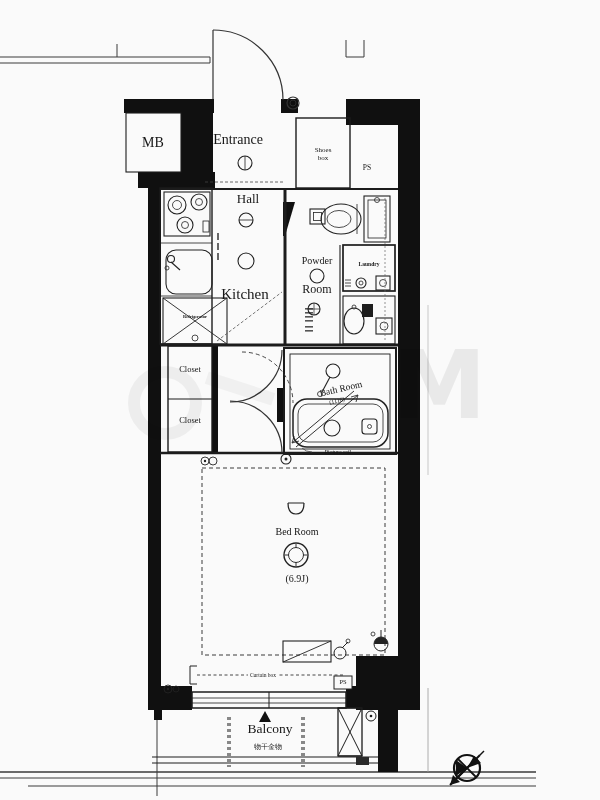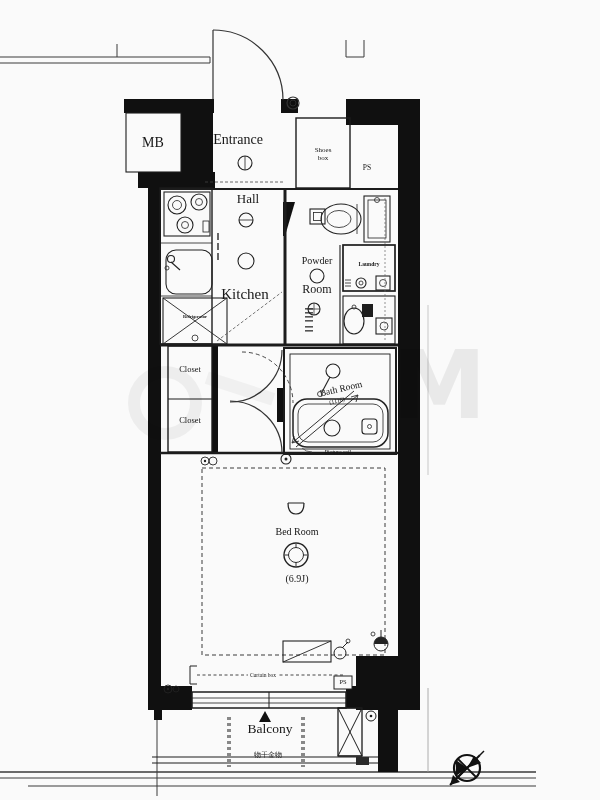--- a/index.html
+++ b/index.html
@@ -241,15 +241,15 @@
   <div class="lbl rot" style="left:341px;top:389px;font-size:9.5px;">Bath Room</div>
   <div class="lbl rot" style="left:337px;top:401px;font-size:6px;">(1116)</div>
   <div class="lbl" style="left:338px;top:452px;font-size:6px;">Picture rail</div>
   <div class="lbl" style="left:190px;top:370px;font-size:8.5px;">Closet</div>
   <div class="lbl" style="left:190px;top:421px;font-size:8.5px;">Closet</div>
   <div class="lbl" style="left:297px;top:532px;font-size:10px;">Bed Room</div>
   <div class="lbl" style="left:297px;top:579px;font-size:10px;">(6.9J)</div>
   <div class="lbl onLine" style="left:263px;top:675px;font-size:5.5px;">Curtain box</div>
   <div class="lbl" style="left:343px;top:682px;font-size:6.5px;">PS</div>
   <div class="lbl" style="left:270px;top:729px;font-size:13.5px;">Balcony</div>
-  <div class="lbl" style="left:268px;top:748px;font-size:7px;margin-top:8px;">物干金物</div>
+  <div class="lbl" style="left:268px;top:748px;font-size:7px;">物干金物</div>
 
 </div>
 
 </body></html>

